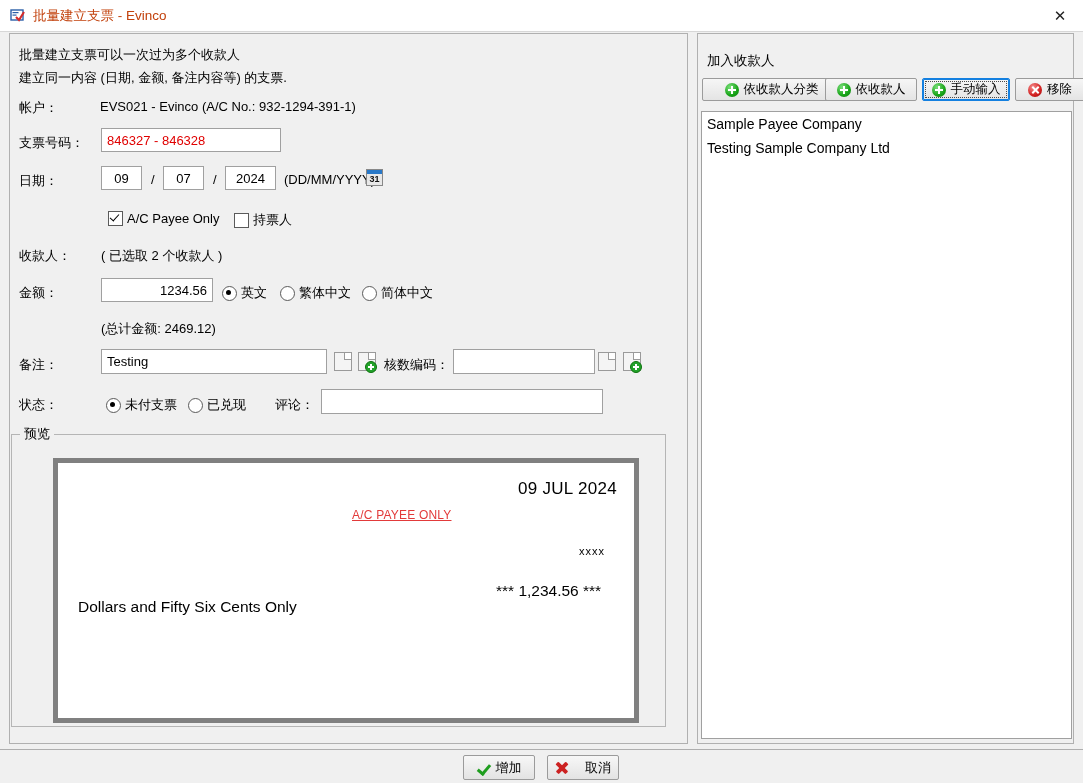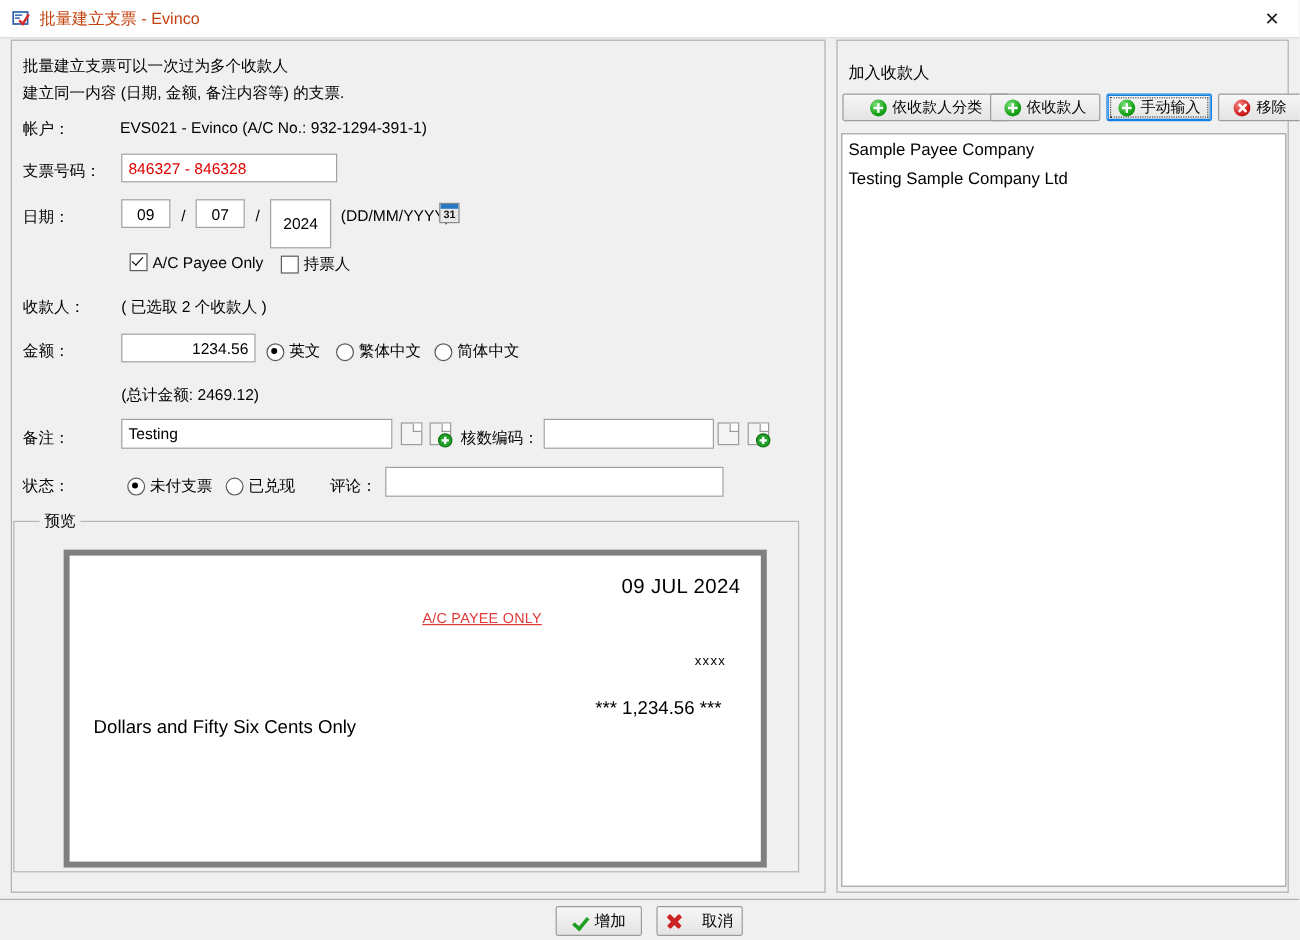--- a/index.html
+++ b/index.html
@@ -108,21 +108,21 @@
   }
   .pg-ico .plus::before{left:2px;top:4px;width:6px;height:2px;}
   .pg-ico .plus::after{left:4px;top:2px;width:2px;height:6px;}
 
   
   #preview-group{
     position:absolute;left:11px;top:434px;width:655px;height:293px;
     border:1px solid #b5b5b5;box-sizing:border-box;background:transparent;
   }
   #preview-legend{
-    position:absolute;left:33px;top:425px;background:#f0f0f0;padding:0 4px;
+    position:absolute;left:20px;top:425px;background:#f0f0f0;padding:0 4px;
     font-size:13px;
   }
   #cheque{
     position:absolute;left:53px;top:458px;width:586px;height:265px;
     background:#ffffff;border:5px solid #808080;box-sizing:border-box;
   }
   .cq{position:absolute;white-space:nowrap;font-family:"Liberation Sans",sans-serif;}
   #cq-date{right:17px;top:16px;font-size:17px;letter-spacing:.3px;}
   #cq-acpo{
     left:294px;top:45px;font-size:12px;color:#e23a3a;
@@ -216,21 +216,21 @@
   <div class="lbl" style="left:90px;top:65px;">EVS021 - Evinco (A/C No.: 932-1294-391-1)</div>
 
   <div class="lbl" style="left:9px;top:100px;">支票号码：</div>
   <div class="tbox red" style="left:91px;top:94px;width:180px;height:24px;">846327 - 846328</div>
 
   <div class="lbl" style="left:9px;top:138px;">日期：</div>
   <div class="tbox center" style="left:91px;top:132px;width:41px;height:24px;">09</div>
   <div class="lbl" style="left:141px;top:138px;">/</div>
   <div class="tbox center" style="left:153px;top:132px;width:41px;height:24px;">07</div>
   <div class="lbl" style="left:203px;top:138px;">/</div>
-  <div class="tbox center" style="left:215px;top:132px;width:51px;height:41px;">2024</div>
+  <div class="tbox center" style="left:215px;top:132px;width:51px;height:24px;">2024</div>
   <div class="lbl" style="left:274px;top:138px;">(DD/MM/YYYY)</div>
   <div class="cal-ico" style="left:356px;top:135px;">
     <div class="cbar"></div>
     <div class="cnum">31</div>
   </div>
 
   <div class="ckwrap" style="left:98px;top:177px;">
     <span class="ckbox on"></span>
     <span>A/C Payee Only</span>
   </div>

